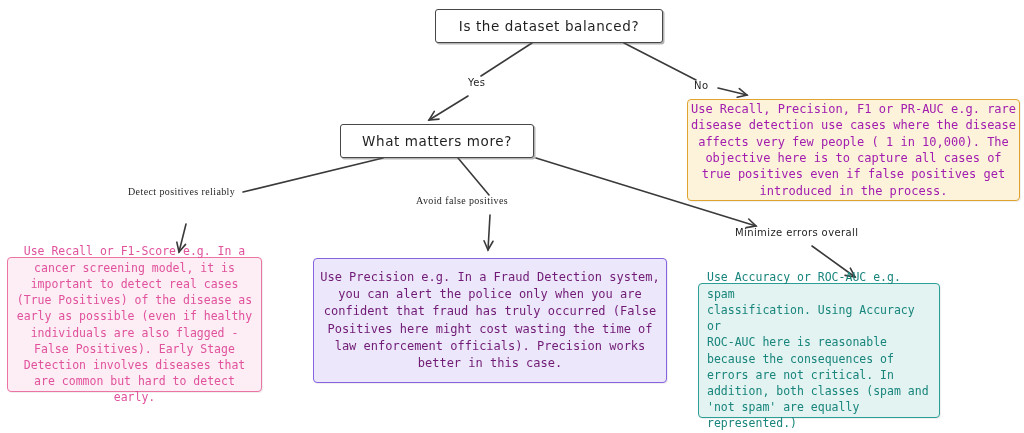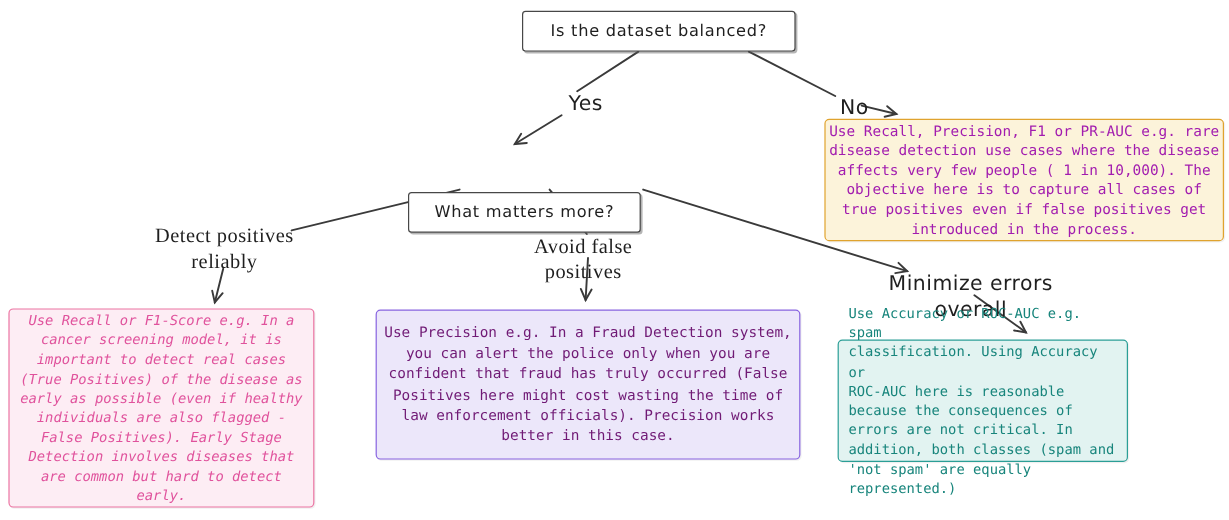--- a/index.html
+++ b/index.html
@@ -11,34 +11,34 @@
   .node{
     position:absolute;box-sizing:border-box;display:flex;align-items:center;justify-content:center;
     text-align:center;
   }
   .q-box{
     background:#ffffff;border:1.8px solid #474747;border-radius:3px;
     box-shadow:1.5px 1.5px 0 rgba(90,90,90,.45);
     font-size:13.5px;letter-spacing:.6px;color:#1f1f1f;
   }
   .edge-label{
-    position:absolute;font-size:17px;letter-spacing:.4px;color:#1f1f1f;text-align:center;line-height:1.25;
+    position:absolute;font-size:10px;letter-spacing:.4px;color:#1f1f1f;line-height:1.25;
   }
   .outcome{
     font-family:"DejaVu Sans Mono", monospace;border-radius:4px;border:1.6px solid;
     white-space:pre-line;box-shadow:1px 1px 0 rgba(0,0,0,.06);
   }
   .outcome.center{justify-content:center;}
   .outcome.leftalign{justify-content:flex-start;text-align:left;align-items:center;}
   #out-imbalanced{left:687px;top:99px;width:333px;height:102px;font-size:12px;line-height:16.4px;padding:4px 2px;}
-  #out-recall{left:7px;top:257px;width:255px;height:166px;font-size:11.5px;line-height:16.2px;padding:21px 2px;font-style:italic;}
+  #out-recall{left:7px;top:257px;width:255px;height:135px;font-size:11.5px;line-height:16.2px;padding:21px 2px;}
   #out-precision{left:313px;top:258px;width:354px;height:125px;font-size:12px;line-height:17.2px;padding:4px 4px;}
-  #out-accuracy{left:698px;top:283px;width:242px;height:102px;font-size:11.5px;line-height:16.2px;padding:4px 8px;}
+  #out-accuracy{left:698px;top:283px;width:242px;height:135px;font-size:11.5px;line-height:16.2px;padding:4px 8px;}
   #box-root{left:435px;top:9px;width:228px;height:34px;text-align:center;}
-  #box-followup{left:340px;top:124px;width:194px;height:34px;margin-top:36px;}
+  #box-followup{left:340px;top:124px;width:194px;height:34px;}
   #lbl-yes{left:468px;top:77px;width:40px;}
   #lbl-no{left:694px;top:80px;width:36px;}
   #lbl-b1{left:128px;top:186px;width:118px;font-family:Liberation Serif, serif;}
   #lbl-b2{left:416px;top:195px;width:140px;font-family:Liberation Serif, serif;}
   #lbl-b3{left:735px;top:227px;width:148px;}
 </style>
 </head>
 <body>
 
 <div class="stage">

